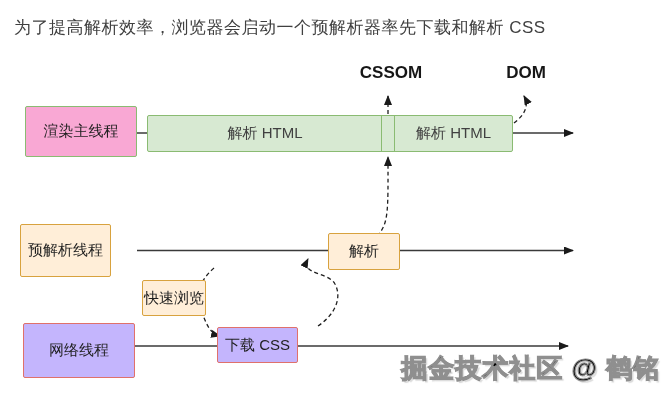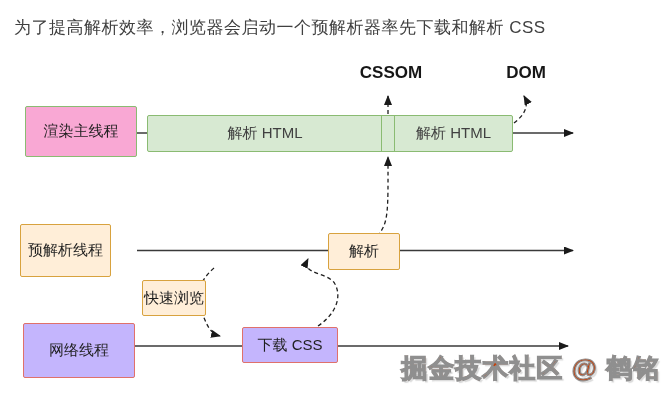--- a/index.html
+++ b/index.html
@@ -28,21 +28,21 @@
     position:absolute;top:0;bottom:0;display:flex;align-items:center;justify-content:center;
     font-size:15px;font-weight:500;color:#404040;white-space:nowrap;
   }
   .bar .divider{position:absolute;top:0;bottom:0;width:1.5px;background:#8abb72;}
   .marker-label{
     position:absolute;text-align:center;font-size:17px;font-weight:600;color:#161616;
   }
   .watermark{
     position:absolute;right:6px;top:351px;
     font-size:26px;font-weight:700;letter-spacing:1px;white-space:nowrap;
-    color:#c2410c;-webkit-text-stroke:1.1px #8f8f8f;
+    color:#000000;-webkit-text-stroke:1.1px #8f8f8f;
     text-shadow:2px 2px 1px rgba(150,150,150,0.35);
   }
 </style>
 </head>
 <body>
 
 <div id="stage">
 
   <div class="title">为了提高解析效率，浏览器会启动一个预解析器率先下载和解析 CSS</div>
 
@@ -79,17 +79,17 @@
 
   <div class="box orange" style="left:20px;top:224px;width:91px;height:53px;">
     <span>预解析线程</span>
   </div>
   <div class="box orange" style="left:142px;top:232px;width:64px;height:36px;margin-top:48px;">快速浏览</div>
   <div class="box orange" style="left:316px;top:233px;width:72px;height:37px;margin-left:12px;">解析</div>
 
   <div class="box pink" style="left:23px;top:323px;width:112px;height:55px;">
     <span>网络线程</span>
   </div>
-  <div class="box pink" style="left:242px;top:327px;width:96px;height:36px;">下载 CSS</div>
+  <div class="box pink" style="left:217px;top:327px;width:81px;height:36px;">下载 CSS</div>
 
   <div class="watermark">掘金技术社区 @ 鹤铭</div>
 
 </div>
 
 </body></html>

